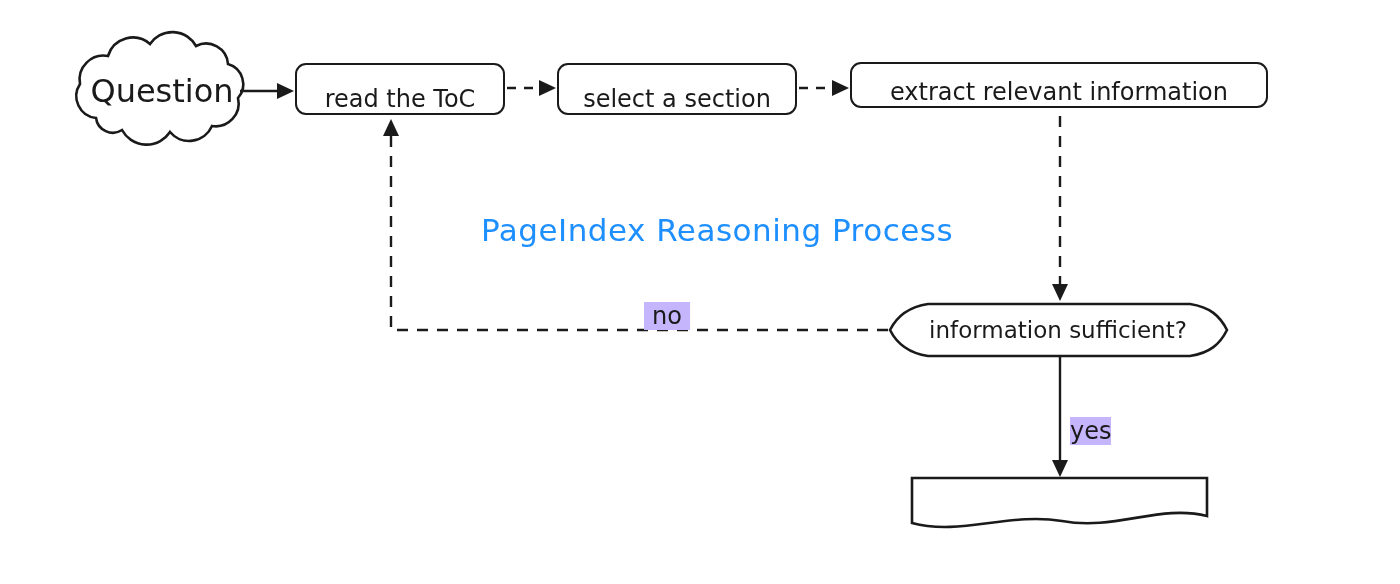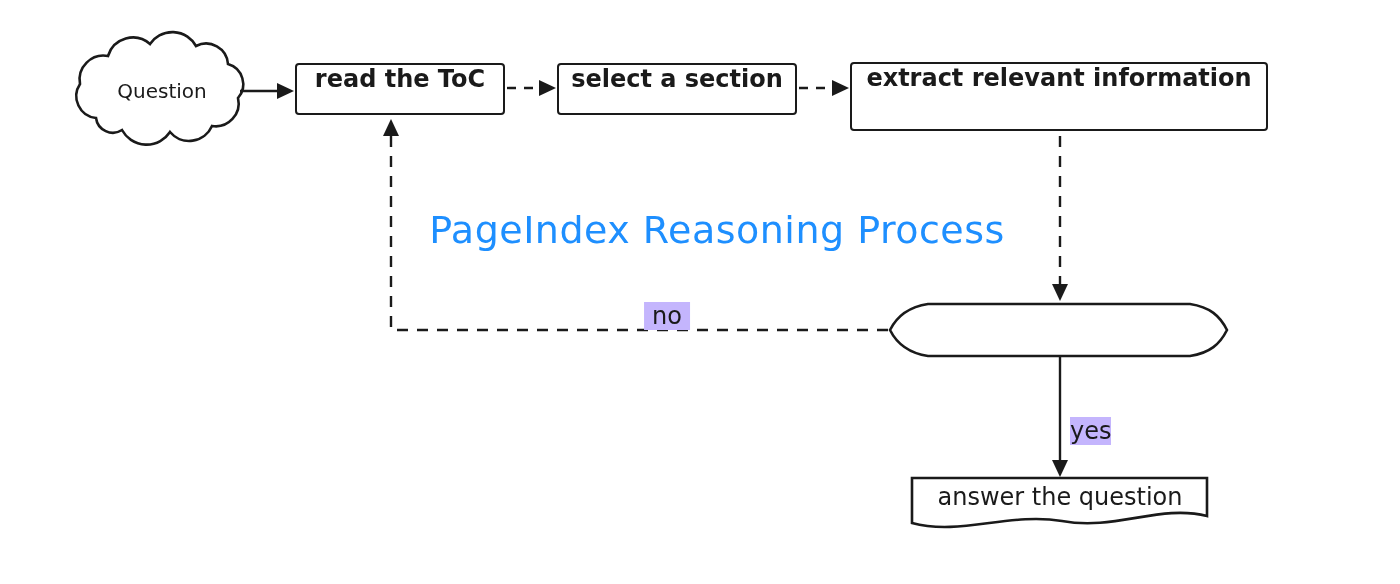--- a/index.html
+++ b/index.html
@@ -17,41 +17,40 @@
     overflow:hidden;
   }
   .stage svg{position:absolute;left:0;top:0;}
   .shape{fill:#fff;stroke:var(--ink);stroke-width:2.6;}
   .ln{fill:none;stroke:var(--ink);stroke-width:2.4;}
   .ln-d{fill:none;stroke:var(--ink);stroke-width:2.4;stroke-dasharray:11 9;}
   .ln-d2{fill:none;stroke:var(--ink);stroke-width:2.4;stroke-dasharray:9 8;}
   .ah{fill:var(--ink);stroke:none;}
   .node{
     position:absolute;
-    display:flex;align-items:flex-start;justify-content:center;
+    display:flex;align-items:flex-end;justify-content:center;
     background:#fff;
     border:2.6px solid var(--ink);
-    border-radius:4px;
+    border-radius:11px;
     color:var(--ink);
     font-size:24px;
     white-space:nowrap;
-    font-weight:bold;
   }
   .label{
     position:absolute;
     color:var(--ink);
     white-space:nowrap;
   }
   .center-anchor{transform:translate(-50%,-50%);}
-  .cloud-label{font-size:20px;}
+  .cloud-label{font-size:32px;}
   .hex-label{font-size:23px;}
   .doc-label{font-size:24px;}
   .edge-label{font-size:24px;background:#c4b5fd;padding:0 8px;}
   .watermark{
-    font-size:38px;
+    font-size:31px;
     color:var(--accent);
     letter-spacing:0.5px;
   }
   .caption{
     position:absolute;
     left:60px;top:497px;
     font-size:31px;
     color:var(--ink);
     white-space:nowrap;
   }
@@ -96,26 +95,26 @@
   <div class="label cloud-label center-anchor" style="left:162px;top:91px;">Question</div>
 
   <div class="node" style="left:295px;top:63px;width:210px;height:52px;">
     <span>read the ToC</span>
   </div>
 
   <div class="node" style="left:557px;top:63px;width:240px;height:52px;">
     <span>select a section</span>
   </div>
 
-  <div class="node" style="left:850px;top:62px;width:418px;height:69px;">
+  <div class="node" style="left:850px;top:62px;width:418px;height:46px;">
     <span>extract relevant information</span>
   </div>
 
+  <div class="label hex-label center-anchor" style="left:1058px;top:330px;">information sufficient?</div>
 
-  <div class="label doc-label center-anchor" style="left:1060px;top:497px;">answer the question</div>
 
   <div class="label edge-label center-anchor" style="left:667px;top:316px;">no</div>
 
   <div class="label edge-label" style="left:1070px;top:417px;padding:0;">yes</div>
 
   <div class="label watermark center-anchor" style="left:717px;top:230px;">PageIndex Reasoning Process</div>
 
 
 </div>
 

